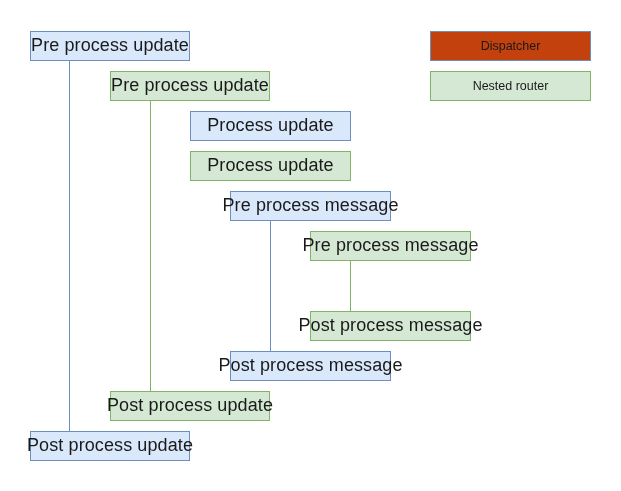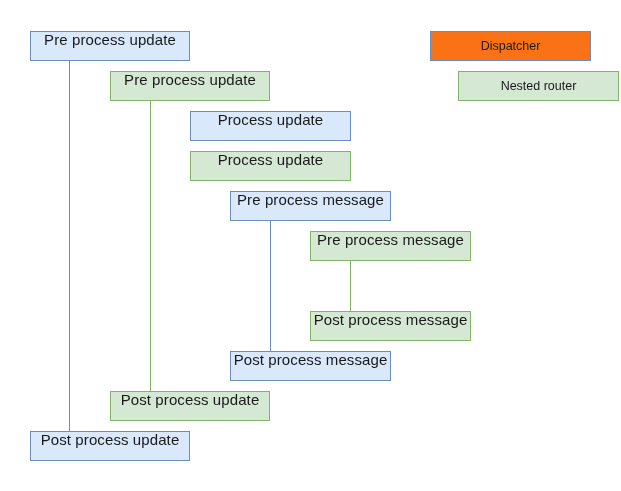--- a/index.html
+++ b/index.html
@@ -16,23 +16,23 @@
     height: 491px;
     background: #ffffff;
     overflow: hidden;
   }
   .node {
     position: absolute;
     box-sizing: border-box;
     border-width: 1px;
     border-style: solid;
     display: flex;
-    align-items: flex-start;
+    align-items: center;
     justify-content: center;
-    font-size: 15px;
+    font-size: 18px;
     line-height: 1.1;
     color: #1a1a1a;
     letter-spacing: 0.1px;
     white-space: nowrap;
     z-index: 2;
   }
   .node.dispatcher {
     background: #dae8fc;
     border-color: #6c8ebf;
   }
@@ -57,21 +57,21 @@
     border-style: solid;
     display: flex;
     align-items: center;
     justify-content: center;
     font-size: 12.5px;
     color: #1a1a1a;
     white-space: nowrap;
     z-index: 2;
   }
   .legend-node.dispatcher {
-    background: #f97316;
+    background: #c2410c;
     border-color: #6c8ebf;
   }
   .legend-node.router {
     background: #d5e8d4;
     border-color: #82b366;
   }
 </style>
 </head>
 <body>
 
@@ -106,16 +106,16 @@
     </div>
     <div class="node router" style="left: 110px; top: 391px; width: 160px; height: 30px;">
       <span>Post process update</span>
     </div>
     <div class="node dispatcher" style="left: 30px; top: 431px; width: 160px; height: 30px;">
       <span>Post process update</span>
     </div>
     <div class="legend-node dispatcher" style="left: 430px; top: 31px; width: 161px; height: 30px;">
       <span>Dispatcher</span>
     </div>
-    <div class="legend-node router" style="left: 430px; top: 71px; width: 161px; height: 30px; margin-left: 28px;">
+    <div class="legend-node router" style="left: 430px; top: 71px; width: 161px; height: 30px;">
       <span>Nested router</span>
     </div>
   </div>
 
 </body></html>

